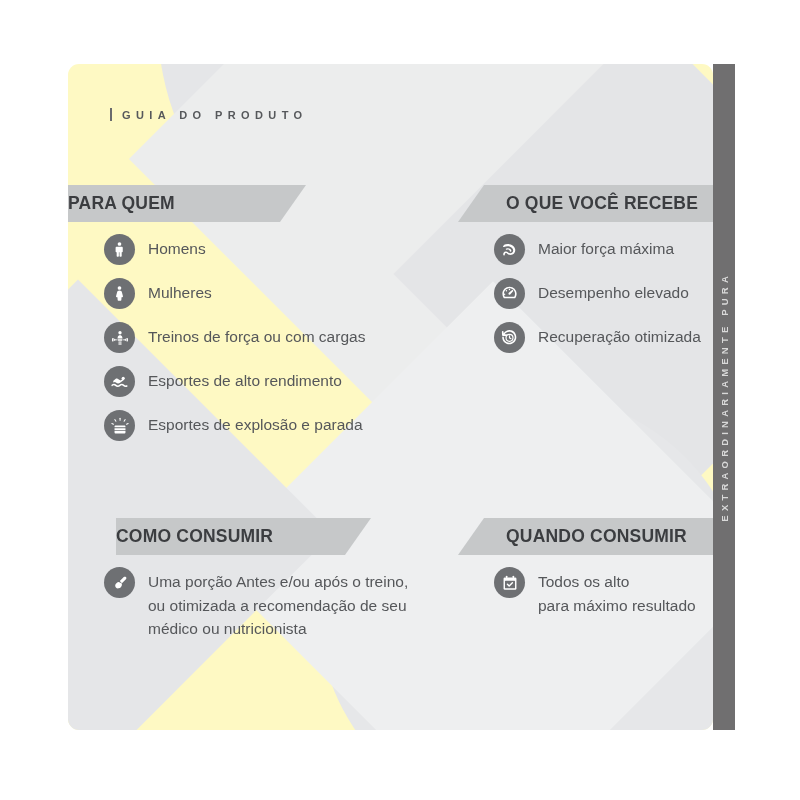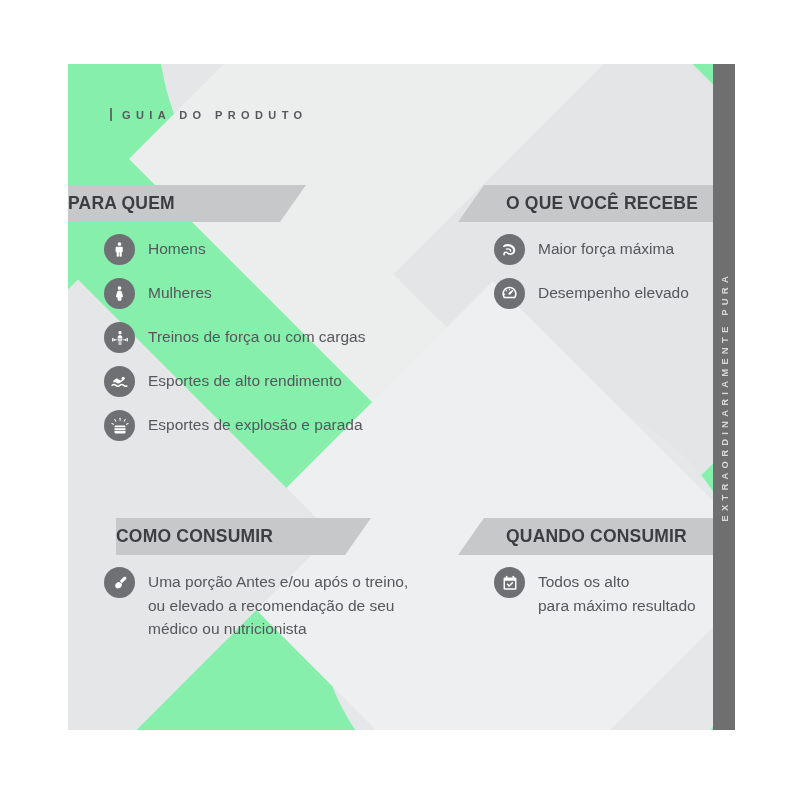--- a/index.html
+++ b/index.html
@@ -21,22 +21,23 @@
     background: #ffffff;
   }
 
   
   .card {
     position: absolute;
     left: 68px;
     top: 64px;
     width: 645px;
     height: 666px;
-    background: #86efac;
+    background: #fef9c3;
     overflow: hidden;
+    border-radius: 11px;
   }
 
   
   .bg-shape {
     position: absolute;
     pointer-events: none;
   }
   .chevron-a {
     left: 150px;
     top: -120px;
@@ -308,37 +309,47 @@
             <path d="M12 3.4c-5 0-9 4-9 9 0 1.9.6 3.7 1.6 5.2.2.3.6.5 1 .5h12.8c.4 0 .8-.2 1-.5 1-1.5 1.6-3.3 1.6-5.2 0-5-4-9-9-9zm0 2c3.9 0 7 3.1 7 7 0 1.3-.4 2.6-1 3.7H6c-.6-1.1-1-2.4-1-3.7 0-3.9 3.1-7 7-7z" fill="#ffffff"></path>
             <path d="M16.4 7.9c.4.4.4 1 .1 1.4l-3.3 3.8c-.5.6-1.4.7-2 .2-.6-.5-.7-1.4-.2-2 .1-.1.1-.2.2-.2l3.8-3.3c.4-.3 1-.3 1.4.1z" fill="#ffffff"></path>
             <circle cx="5.8" cy="13" r=".9" fill="#ffffff"></circle>
             <circle cx="8.1" cy="8.6" r=".9" fill="#ffffff"></circle>
             <circle cx="12" cy="7" r=".9" fill="#ffffff"></circle>
           </svg>
         </span>
         <span class="item-label">Desempenho elevado</span>
       </div>
 
+      <div class="item">
+        <span class="item-icon">
+          <svg width="19" height="19" viewBox="0 0 24 24">
+            <path d="M12 2.6c-3.1 0-5.9 1.7-7.4 4.2l-.1-2c0-.6-.5-1-1.1-1-.6 0-1 .5-1 1.1l.2 4.3c0 .6.5 1 1.1 1l4.3-.2c.6 0 1-.5 1-1.1 0-.6-.5-1-1.1-1l-2.1.1c1.2-2 3.4-3.3 5.9-3.3 3.8 0 6.9 3.1 6.9 6.9s-3.1 6.9-6.9 6.9-6.9-3.1-6.9-6.9c0-.6-.4-1-1-1s-1 .4-1 1c0 4.9 4 8.9 8.9 8.9s8.9-4 8.9-8.9-3.6-9-8.5-9z" fill="#ffffff"></path>
+            <circle cx="12" cy="12.4" r="4.4" fill="none" stroke="#ffffff" stroke-width="1.5"></circle>
+            <path d="M12 9.8v2.6l1.8 1.1" fill="none" stroke="#ffffff" stroke-width="1.5" stroke-linecap="round"></path>
+          </svg>
+        </span>
+        <span class="item-label">Recuperação otimizada</span>
+      </div>
     </div>
 
     <div class="banner left-type" id="banner-como">
       <div class="banner-title">COMO CONSUMIR</div>
     </div>
 
     <div class="item-list" id="list-como">
       <div class="item">
         <span class="item-icon">
           <svg width="18" height="18" viewBox="0 0 24 24" fill="#ffffff">
             <path d="M19.9 4.1c-.8-.8-2.1-.8-2.9 0l-5.3 5.3 2.9 2.9 5.3-5.3c.8-.8.8-2.1 0-2.9z"></path>
             <path d="M10.3 10.5c-2.1.4-3.7 1.8-4.4 3.6-.5 1.4-.3 2.9.6 3.9.9 1 2.3 1.4 3.7 1.1 2-.4 3.6-1.9 4.2-3.9.3-1 .2-2-.3-2.8l-3.8-1.9z"></path>
           </svg>
         </span>
         <span class="item-label">
           <span class="ln">Uma porção Antes e/ou após o treino,</span>
-          <span class="ln">ou elevado a recomendação de seu</span>
+          <span class="ln">ou otimizada a recomendação de seu</span>
           <span class="ln">médico ou nutricionista</span>
         </span>
       </div>
     </div>
 
     <div class="banner right-type" id="banner-quando">
       <div class="banner-title">QUANDO CONSUMIR</div>
     </div>
 
     <div class="item-list" id="list-quando">

